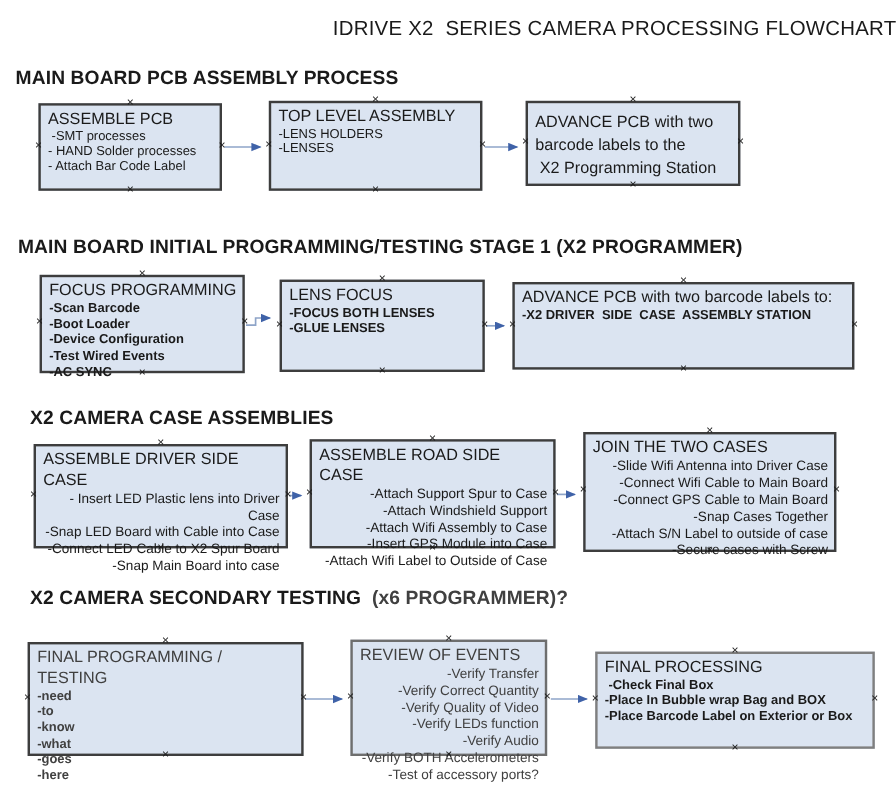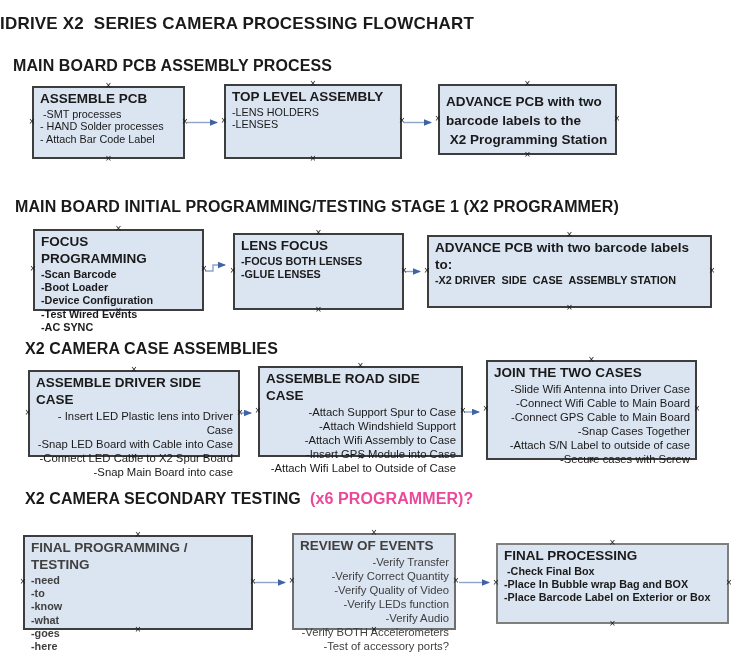--- a/index.html
+++ b/index.html
@@ -1,34 +1,34 @@
 <!DOCTYPE html>
 <html><head>
 <meta charset="utf-8">
 <style>
   html,body{margin:0;padding:0;background:#ffffff;}
   .canvas{
     position:relative;width:747px;height:662px;background:#ffffff;
     font-family:"Liberation Sans", sans-serif;color:#1a1a1a;overflow:hidden;
   }
   .doc-title{
-    position:absolute;left:0;top:14px;width:747px;text-align:left;
-    font-size:17px;font-weight:bold;white-space:pre;letter-spacing:.2px;
+    position:absolute;left:0;top:14px;width:747px;text-align:right;
+    font-size:17px;font-weight:normal;white-space:pre;letter-spacing:.2px;
   }
   .sec-heading{
     position:absolute;font-size:16px;font-weight:bold;white-space:pre;letter-spacing:.1px;
   }
-  .sec-heading .red-part{color:#ec4899;}
+  .sec-heading .red-part{color:#404040;}
   .fbox{
     position:absolute;background:#dbe4f1;border:2px solid #3d3d3d;
     box-sizing:border-box;padding:2px 5px 0 6px;overflow:visible;
   }
   .fbox.gray-border{border-color:#6e6e6e;}
   .fbox.gray-border2{border-color:#7f7f7f;}
-  .fbox-title{font-size:13.5px;font-weight:bold;white-space:pre-wrap;line-height:17px;margin-bottom:1px;}
+  .fbox-title{font-size:13.5px;font-weight:normal;white-space:pre-wrap;line-height:17px;margin-bottom:1px;}
   .fbox-item{font-size:10.8px;white-space:pre-wrap;}
   .lh12 .fbox-item{line-height:12.4px;}
   .lh13 .fbox-item{line-height:13.2px;font-weight:bold;}
   .lh14 .fbox-item{line-height:14px;font-size:11.3px;text-align:right;}
   .bigtitle .fbox-title{line-height:19px;padding-top:4px;}
   .red .fbox-title,.red .fbox-item{color:#404040;}
   .handle{
     position:absolute;font-size:10px;line-height:10px;color:#1a1a1a;
     width:10px;height:10px;text-align:center;z-index:5;font-weight:normal;
   }

